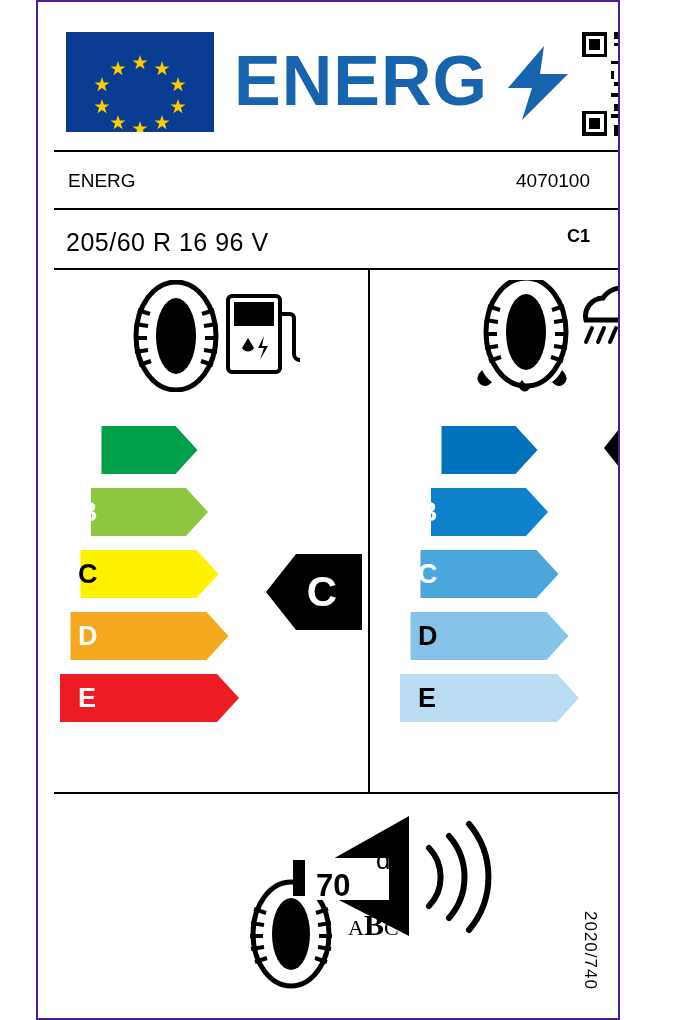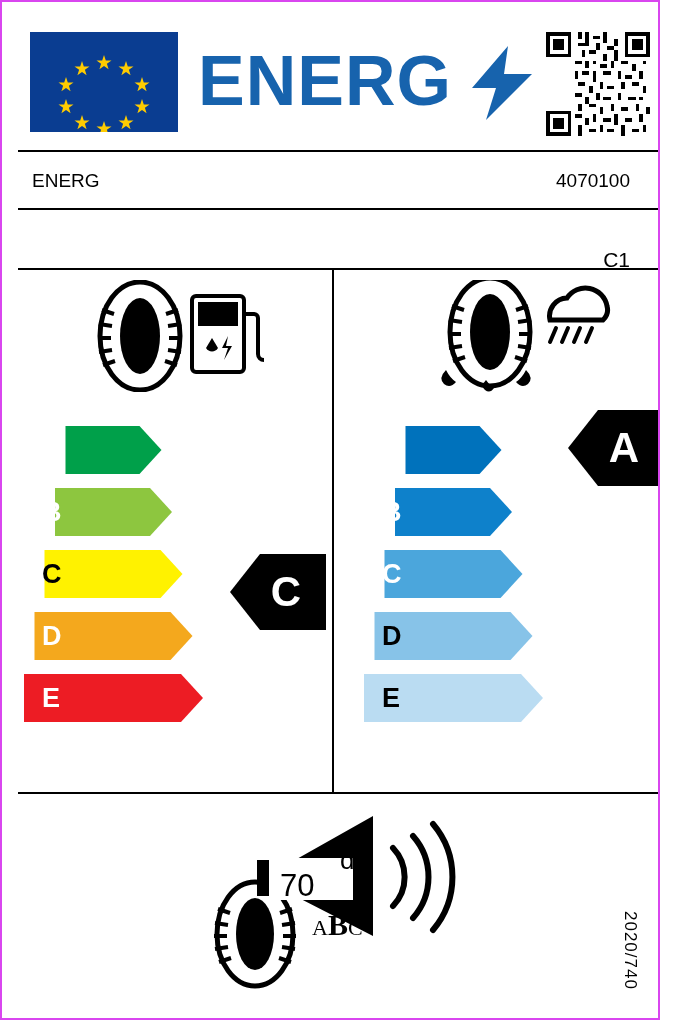--- a/index.html
+++ b/index.html
@@ -6,26 +6,27 @@
     margin: 0;
     padding: 0;
     background: #ffffff;
   }
   body {
     font-family: "Liberation Sans", sans-serif;
     color: #000000;
   }
   .label {
     position: relative;
-    width: 660px;
+    width: 584px;
     height: 1020px;
     box-sizing: border-box;
-    border: 2px solid #d946ef;
+    border: 2px solid #4c1d95;
     background: #fff;
     overflow: hidden;
+    margin-left: 36px;
   }
 
   
   .header {
     position: absolute;
     left: 0; top: 0;
     width: 676px; height: 148px;
   }
   .eu-flag {
     position: absolute;
@@ -86,22 +87,23 @@
 
   
   .size {
     position: absolute;
     left: 28px; top: 226px;
     font-size: 25px;
     letter-spacing: 0.5px;
   }
   .class {
     position: absolute;
-    right: 28px; top: 246px;
-    font-size: 21px;
+    right: 28px; top: 224px;
+    font-size: 18px;
+    font-weight: bold;
   }
 
   
   .pict-fuel {
     position: absolute;
     left: 82px; top: 278px;
     width: 180px; height: 112px;
   }
   .pict-rain {
     position: absolute;
@@ -164,21 +166,21 @@
   
   .noise {
     position: absolute;
     left: 195px; top: 812px;
     width: 290px; height: 178px;
   }
   .noise-db {
     position: absolute;
     left: 278px; top: 866px;
     font-size: 31px;
-    font-weight: normal;
+    font-weight: bold;
   }
   .noise-unit {
     position: absolute;
     left: 338px; top: 843px;
     font-size: 26px;
   }
   .noise-classes {
     position: absolute;
     left: 310px; top: 906px;
     font-size: 0;
@@ -316,20 +318,21 @@
     </svg>
   </div>
 
   <div class="hline" style="top:148px;"></div>
 
   <div class="brand">ENERG</div>
   <div class="code">4070100</div>
 
   <div class="hline" style="top:206px;"></div>
 
+  <div class="size">205/60 R 16 96 V</div>
   <div class="class">C1</div>
 
   <div class="hline" style="top:266px;"></div>
 
   <div class="vline" style="left:330px; top:266px; height:524px;"></div>
 
   <svg class="pict-fuel" viewBox="0 0 180 112">
     <g>
       <ellipse cx="56" cy="56" rx="40" ry="54" fill="none" stroke="#000" stroke-width="5"></ellipse>
       <ellipse cx="56" cy="56" rx="20" ry="38" fill="#000"></ellipse>

